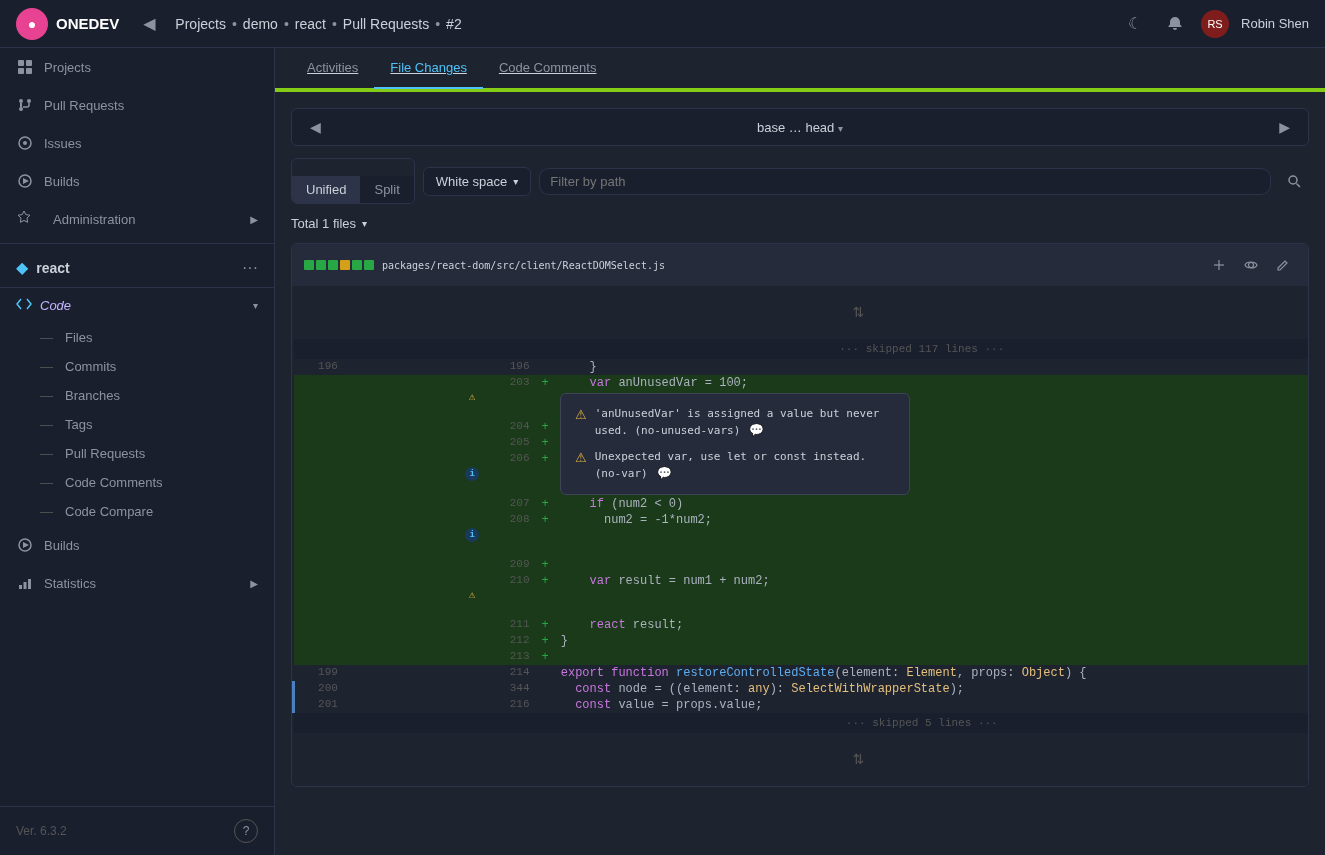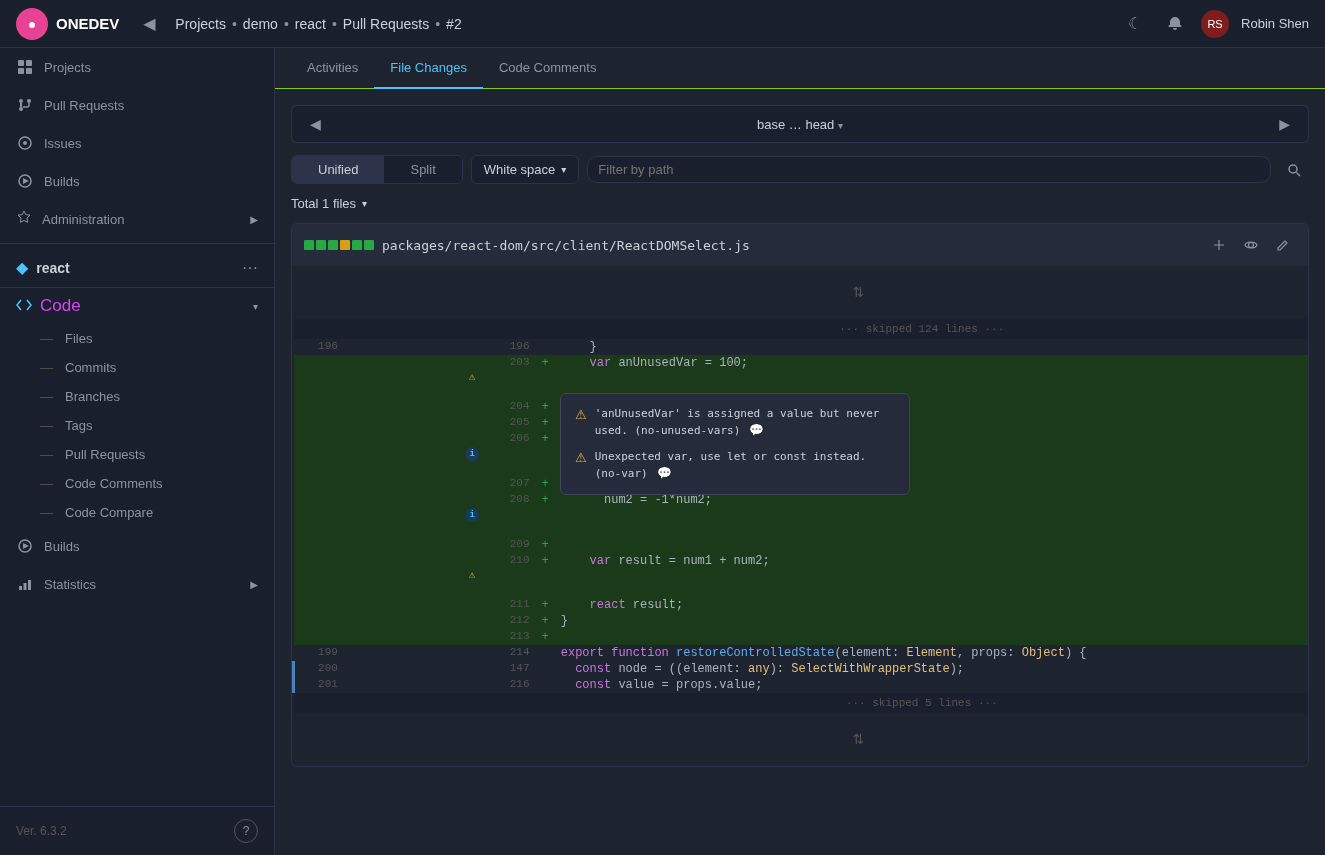--- a/index.html
+++ b/index.html
@@ -129,24 +129,25 @@
       overflow: hidden;
       display: flex;
       flex-direction: column;
       background: #1e2330;
     }
 
     
     .tabs-bar {
       display: flex;
       align-items: center;
-      border-bottom: 1px solid #84cc16;
+      border-bottom: 4px solid #84cc16;
       padding: 0 16px;
       background: #1e2330;
       flex-shrink: 0;
+      text-decoration: underline;
     }
     .tab-item {
       padding: 12px 16px;
       font-size: 13px;
       color: #8b949e;
       cursor: pointer;
       border-bottom: 2px solid transparent;
       margin-bottom: -1px;
     }
     .tab-item.active { color: #4fc3f7; border-bottom-color: #4fc3f7; }
@@ -183,26 +184,27 @@
       gap: 8px;
       margin-bottom: 12px;
     }
     .btn-group {
       display: flex;
       border: 1px solid #2d3348;
       border-radius: 6px;
       overflow: hidden;
     }
     .btn-group-item {
-      padding: 6px 26px;
+      padding: 6px 14px;
       font-size: 13px;
       cursor: pointer;
       border: none;
       background: #1a1f2e;
       color: #8b949e;
+      margin-top: 17px;
     }
     .btn-group-item.active { background: #2d3348; color: #c9d1d9; }
     .whitespace-btn {
       display: flex;
       align-items: center;
       gap: 6px;
       padding: 6px 12px;
       font-size: 13px;
       background: #1a1f2e;
       border: 1px solid #2d3348;
@@ -258,21 +260,21 @@
       background: #252b3b;
       padding: 8px 12px;
       gap: 8px;
     }
     .file-status-dots {
       display: flex; gap: 2px;
     }
     .dot { width: 10px; height: 10px; border-radius: 1px; }
     .dot-green { background: #28a745; }
     .dot-yellow { background: #d4a017; }
-    .file-path { font-size: 13px; color: #c9d1d9; flex: 1; font-family: monospace; }
+    .file-path { font-size: 10px; color: #c9d1d9; flex: 1; font-family: monospace; }
     .file-action-btns { display: flex; gap: 6px; }
     .file-action-btn {
       background: none; border: none; cursor: pointer;
       color: #8b949e; font-size: 13px;
       display: flex; align-items: center; justify-content: center;
       width: 26px; height: 26px; border-radius: 4px;
     }
 
     
     .code-table { width: 100%; border-collapse: collapse; font-family: 'Courier New', monospace; font-size: 12px; }
@@ -327,34 +329,35 @@
     .collapse-btn { background: none; border: none; cursor: pointer; color: #555; font-size: 14px; }
 
     
     .admin-item {
       display: flex;
       align-items: center;
       padding: 10px 16px;
       font-size: 13px;
       color: #8b949e;
       cursor: pointer;
+      gap: 11px;
     }
     .admin-item .item-icon { margin-right: 10px; }
     .admin-chevron { margin-left: auto; font-size: 10px; }
 
     .code-section {
       display: flex;
       align-items: center;
       padding: 8px 16px;
       font-size: 13px;
       color: #8b949e;
       cursor: pointer;
     }
     .code-section .item-icon { margin-right: 8px; color: #4fc3f7; }
-    .code-section .section-label { color: #d946ef; font-size: 17px; }
+    .code-section .section-label { color: #c4b5fd; font-size: 13px; font-style: italic; }
     .code-section .expand-arrow { margin-left: auto; color: #8b949e; font-size: 10px; }
   </style>
 </head>
 <body>
 
 <div class="top-nav">
   <div class="logo-area">
     <div class="logo-icon">●</div>
     <span>ONEDEV</span>
   </div>
@@ -594,21 +597,21 @@
             <tr class="collapse-row">
               <td colspan="5">
                 <button class="collapse-btn">⇅</button>
               </td>
             </tr>
 
             <tr class="skipped-row">
               <td class="line-num"></td>
               <td class="line-icon"></td>
               <td class="line-num"></td>
-              <td colspan="2" class="skipped-center">··· skipped 124 lines ···</td>
+              <td colspan="2" class="skipped-center">··· skipped 117 lines ···</td>
             </tr>
 
             <tr class="line-normal">
               <td class="line-num">196</td>
               <td class="line-icon"></td>
               <td class="line-num">196</td>
               <td class="line-sign"></td>
               <td class="line-code">    <span class="plain">}</span></td>
             </tr>
 
@@ -712,21 +715,21 @@
               <td class="line-num">199</td>
               <td class="line-icon"></td>
               <td class="line-num">214</td>
               <td class="line-sign"></td>
               <td class="line-code"><span class="kw">export</span> <span class="kw">function</span> <span class="fn">restoreControlledState</span><span class="plain">(element: </span><span class="type">Element</span><span class="plain">, props: </span><span class="type">Object</span><span class="plain">) {</span></td>
             </tr>
 
             <tr class="line-normal" style="border-left: 3px solid #4a7fc1;">
               <td class="line-num">200</td>
               <td class="line-icon"></td>
-              <td class="line-num">147</td>
+              <td class="line-num">344</td>
               <td class="line-sign"></td>
               <td class="line-code">  <span class="kw">const</span> <span class="plain">node = ((element: </span><span class="type">any</span><span class="plain">): </span><span class="type">SelectWithWrapperState</span><span class="plain">);</span></td>
             </tr>
 
             <tr class="line-normal" style="border-left: 3px solid #4a7fc1;">
               <td class="line-num">201</td>
               <td class="line-icon"></td>
               <td class="line-num">216</td>
               <td class="line-sign"></td>
               <td class="line-code">  <span class="kw">const</span> <span class="plain">value = props.value;</span></td>

